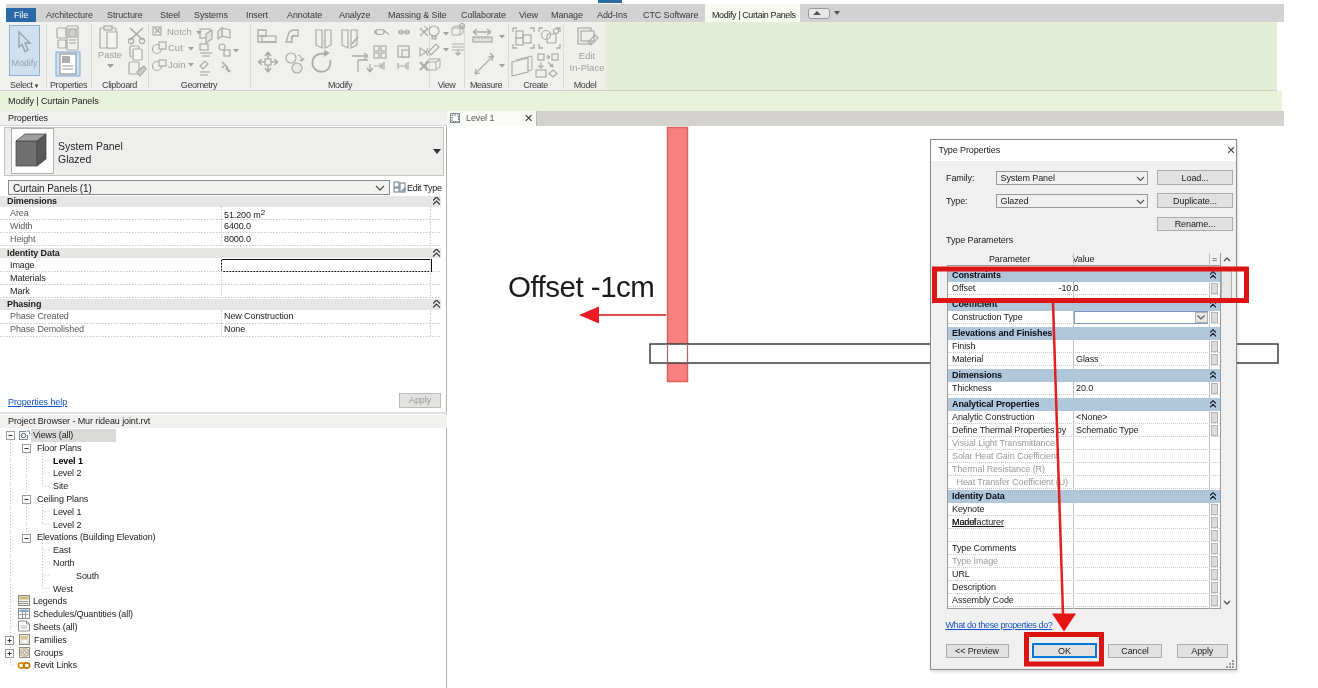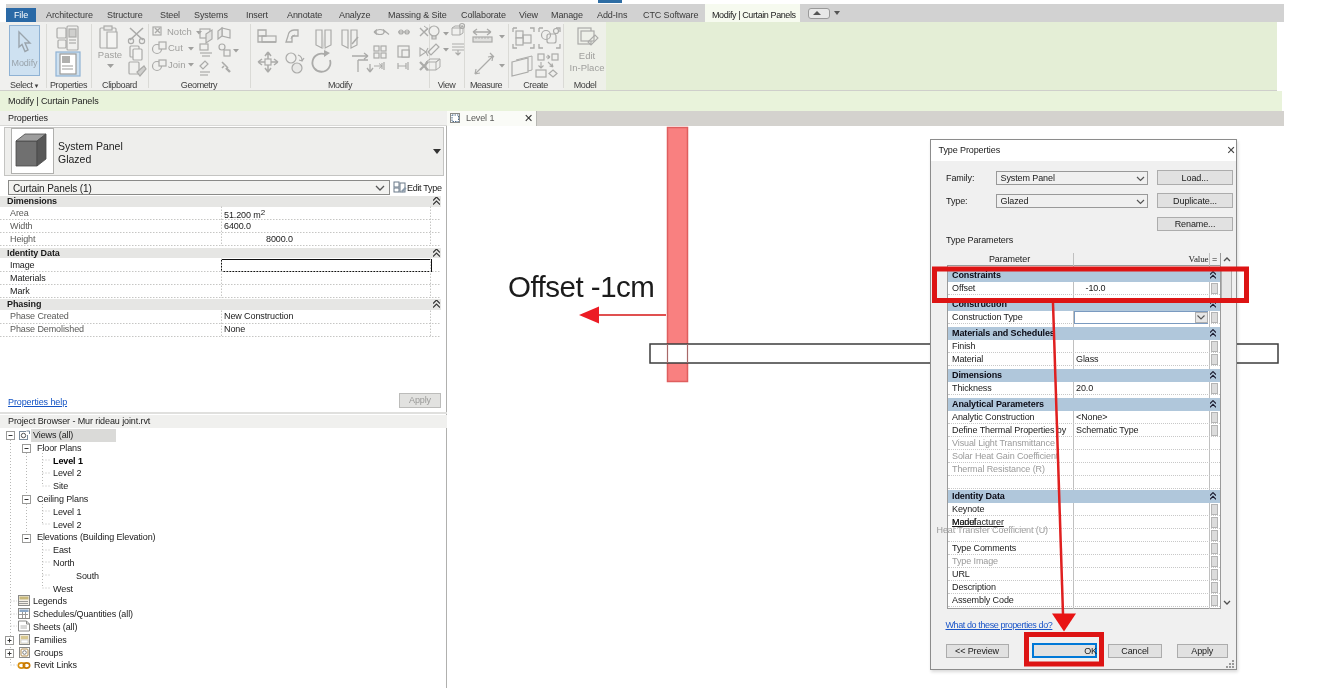--- a/index.html
+++ b/index.html
@@ -265,21 +265,21 @@
 <div class="abs" style="left:0;top:196px;width:441px;height:10.5px;background:#e6e6e4;"></div>
 <div class="abs t11" style="left:7px;top:196px;color:#1a1a1a;font-weight:bold;">Dimensions</div>
 <svg class="abs" width="7" height="8" viewBox="0 0 7 8" style="left:433px;top:197px;">
       <path d="M0 3.5 L3.5 0 L7 3.5 M0 7.5 L3.5 4 L7 7.5" fill="none" stroke="#333" stroke-width="1.2"></path>
     </svg>
 <div class="abs t11" style="left:10px;top:208px;color:#5a5a58;">Area</div>
 <div class="abs t11" style="left:224px;top:208px;color:#1a1a1a;">51.200 m<span style="font-size:8px;vertical-align:3px;">2</span></div>
 <div class="abs t11" style="left:10px;top:221px;color:#5a5a58;">Width</div>
 <div class="abs t11" style="left:224px;top:221px;color:#1a1a1a;">6400.0</div>
 <div class="abs t11" style="left:10px;top:234px;color:#5a5a58;">Height</div>
-<div class="abs t11" style="left:224px;top:234px;color:#1a1a1a;margin-left:42px;">8000.0</div>
+<div class="abs t11" style="left:224px;top:234px;color:#1a1a1a;">8000.0</div>
 <div class="abs" style="left:0;top:247.5px;width:441px;height:10.5px;background:#e6e6e4;"></div>
 <div class="abs t11" style="left:7px;top:247.5px;color:#1a1a1a;font-weight:bold;">Identity Data</div>
 <svg class="abs" width="7" height="8" viewBox="0 0 7 8" style="left:433px;top:248.5px;">
       <path d="M0 3.5 L3.5 0 L7 3.5 M0 7.5 L3.5 4 L7 7.5" fill="none" stroke="#333" stroke-width="1.2"></path>
     </svg>
 <div class="abs t11" style="left:10px;top:260px;color:#1a1a1a;">Image</div>
 <div class="abs" style="left:221px;top:259px;width:211px;height:13px;background:#fff;border:1.5px solid #111;"></div>
 <div class="abs t11" style="left:10px;top:273px;color:#1a1a1a;">Materials</div>
 <div class="abs t11" style="left:10px;top:286px;color:#1a1a1a;">Mark</div>
 <div class="abs" style="left:0;top:299px;width:441px;height:10.5px;background:#e6e6e4;"></div>
@@ -447,96 +447,96 @@
       </svg>
  <div class="abs" style="left:226.5px;top:53.5px;width:76px;height:14.5px;background:#e1e1e1;border:1px solid #acacac;"></div>
  <div class="abs t11" style="left:226.5px;top:56px;width:76px;text-align:center;color:#1a1a1a;">Duplicate...</div>
  <div class="abs" style="left:226.5px;top:77px;width:76px;height:14.5px;background:#e1e1e1;border:1px solid #acacac;"></div>
  <div class="abs t11" style="left:226.5px;top:79.5px;width:76px;text-align:center;color:#1a1a1a;">Rename...</div>
  <div class="abs t11" style="left:15.5px;top:95px;color:#1a1a1a;">Type Parameters</div>
 
  <div class="abs" style="left:16.5px;top:113px;width:285px;height:356px;background:#fff;border:1px solid #9a9a9a;"></div>
  <div class="abs" style="left:16.5px;top:113px;width:285px;height:13px;background:#f0f0f0;border-bottom:1px solid #9a9a9a;"></div>
  <div class="abs t11" style="left:16.5px;top:114.5px;width:125px;text-align:center;color:#1a1a1a;">Parameter</div>
- <div class="abs t11" style="left:142px;top:114.5px;width:136px;text-align:right;color:#1a1a1a;font-family:Liberation Serif, serif;">Value</div>
+ <div class="abs t11" style="left:142px;top:114.5px;width:136px;text-align:left;color:#1a1a1a;">Value</div>
  <div class="abs t11" style="left:278px;top:114.5px;width:12px;text-align:center;color:#1a1a1a;">=</div>
  <div class="abs" style="left:142px;top:113px;width:1px;height:356px;background:#c0c0c0;"></div>
  <div class="abs" style="left:278px;top:113px;width:1px;height:356px;background:#c0c0c0;"></div>
  <div class="abs" style="left:289.5px;top:113px;width:12px;height:356px;background:#f0f0f0;border-left:1px solid #9a9a9a;"></div>
  <svg class="abs" width="8" height="5" viewBox="0 0 8 5" style="left:292px;top:117.5px;">
         <path d="M1 4 L4 1 L7 4" fill="none" stroke="#505050" stroke-width="1.3"></path>
       </svg>
  <div class="abs" style="left:290.5px;top:127px;width:10.5px;height:36px;background:#e6e6e6;border:1px solid #b0b0b0;"></div>
  <svg class="abs" width="8" height="5" viewBox="0 0 8 5" style="left:292px;top:460.5px;">
         <path d="M1 1 L4 4 L7 1" fill="none" stroke="#505050" stroke-width="1.3"></path>
       </svg>
  <div class="abs" style="left:17.5px;top:129.5px;width:272px;height:13px;background:#b0c7db;"></div>
  <div class="abs t11" style="left:21.5px;top:130.5px;color:#0a0a14;font-weight:bold;">Constraints</div>
  <svg class="abs" width="6" height="8" viewBox="0 0 8 9" style="left:279px;top:131.5px;">
         <path d="M0 4 L4 0 L8 4 M0 9 L4 5 L8 9" fill="none" stroke="#1a1a2e" stroke-width="1.5"></path>
       </svg>
  <div class="abs" style="left:17.5px;top:142.5px;width:272px;height:13px;border-bottom:1px dotted #c8c8c8;"></div>
  <div class="abs t11" style="left:21.5px;top:143.5px;color:#1a1a1a;">Offset</div>
- <div class="abs t11" style="left:155px;top:143.5px;color:#1a1a1a;">-10.0</div>
+ <div class="abs t11" style="left:128px;top:143.5px;color:#1a1a1a;">-10.0</div>
  <div class="abs" style="left:280px;top:143.5px;width:7.5px;height:11px;background:#dcdcdc;border:1px solid #b4b4b4;"></div>
  <div class="abs" style="left:17.5px;top:158.5px;width:272px;height:13px;background:#b0c7db;"></div>
- <div class="abs t11" style="left:21.5px;top:159.5px;color:#0a0a14;font-weight:bold;">Construction</div>
+ <div class="abs t11" style="left:21.5px;top:159.5px;color:#0a0a14;font-weight:bold;">Coefficient</div>
  <svg class="abs" width="6" height="8" viewBox="0 0 8 9" style="left:279px;top:160.5px;">
         <path d="M0 4 L4 0 L8 4 M0 9 L4 5 L8 9" fill="none" stroke="#1a1a2e" stroke-width="1.5"></path>
       </svg>
  <div class="abs" style="left:17.5px;top:171.5px;width:272px;height:13px;border-bottom:1px dotted #c8c8c8;"></div>
  <div class="abs t11" style="left:21.5px;top:172.5px;color:#1a1a1a;">Construction Type</div>
  <div class="abs" style="left:143.5px;top:171.5px;width:134px;height:13px;background:#fff;border:1px solid #7a9ac0;"></div>
  <div class="abs" style="left:264px;top:172.5px;width:13px;height:11px;background:#e6e6e6;border:1px solid #b0b0b0;"></div>
  <svg class="abs" width="8" height="5" viewBox="0 0 8 5" style="left:266.5px;top:175.5px;">
         <path d="M0.5 0.5 L4 4 L7.5 0.5" fill="none" stroke="#555" stroke-width="1.1"></path>
       </svg>
  <div class="abs" style="left:280px;top:172.5px;width:7.5px;height:11px;background:#dcdcdc;border:1px solid #b4b4b4;"></div>
  <div class="abs" style="left:17.5px;top:187.5px;width:272px;height:13px;background:#b0c7db;"></div>
- <div class="abs t11" style="left:21.5px;top:188.5px;color:#0a0a14;font-weight:bold;">Materials and Schedules</div>
+ <div class="abs t11" style="left:21.5px;top:188.5px;color:#0a0a14;font-weight:bold;">Elevations and Finishes</div>
  <svg class="abs" width="6" height="8" viewBox="0 0 8 9" style="left:279px;top:189.5px;">
         <path d="M0 4 L4 0 L8 4 M0 9 L4 5 L8 9" fill="none" stroke="#1a1a2e" stroke-width="1.5"></path>
       </svg>
  <div class="abs" style="left:17.5px;top:200.5px;width:272px;height:13px;border-bottom:1px dotted #c8c8c8;"></div>
  <div class="abs t11" style="left:21.5px;top:201.5px;color:#1a1a1a;">Finish</div>
  <div class="abs" style="left:280px;top:201.5px;width:7.5px;height:11px;background:#dcdcdc;border:1px solid #b4b4b4;"></div>
  <div class="abs" style="left:17.5px;top:213.5px;width:272px;height:13px;border-bottom:1px dotted #c8c8c8;"></div>
  <div class="abs t11" style="left:21.5px;top:214.5px;color:#1a1a1a;">Material</div>
  <div class="abs t11" style="left:145.5px;top:214.5px;color:#1a1a1a;">Glass</div>
  <div class="abs" style="left:280px;top:214.5px;width:7.5px;height:11px;background:#dcdcdc;border:1px solid #b4b4b4;"></div>
  <div class="abs" style="left:17.5px;top:229.5px;width:272px;height:13px;background:#b0c7db;"></div>
  <div class="abs t11" style="left:21.5px;top:230.5px;color:#0a0a14;font-weight:bold;">Dimensions</div>
  <svg class="abs" width="6" height="8" viewBox="0 0 8 9" style="left:279px;top:231.5px;">
         <path d="M0 4 L4 0 L8 4 M0 9 L4 5 L8 9" fill="none" stroke="#1a1a2e" stroke-width="1.5"></path>
       </svg>
  <div class="abs" style="left:17.5px;top:242.5px;width:272px;height:13px;border-bottom:1px dotted #c8c8c8;"></div>
  <div class="abs t11" style="left:21.5px;top:243.5px;color:#1a1a1a;">Thickness</div>
  <div class="abs t11" style="left:145.5px;top:243.5px;color:#1a1a1a;">20.0</div>
  <div class="abs" style="left:280px;top:243.5px;width:7.5px;height:11px;background:#dcdcdc;border:1px solid #b4b4b4;"></div>
  <div class="abs" style="left:17.5px;top:258.5px;width:272px;height:13px;background:#b0c7db;"></div>
- <div class="abs t11" style="left:21.5px;top:259.5px;color:#0a0a14;font-weight:bold;">Analytical Parameters</div>
+ <div class="abs t11" style="left:21.5px;top:259.5px;color:#0a0a14;font-weight:bold;">Analytical Properties</div>
  <svg class="abs" width="6" height="8" viewBox="0 0 8 9" style="left:279px;top:260.5px;">
         <path d="M0 4 L4 0 L8 4 M0 9 L4 5 L8 9" fill="none" stroke="#1a1a2e" stroke-width="1.5"></path>
       </svg>
  <div class="abs" style="left:17.5px;top:271.5px;width:272px;height:13px;border-bottom:1px dotted #c8c8c8;"></div>
  <div class="abs t11" style="left:21.5px;top:272.5px;color:#1a1a1a;">Analytic Construction</div>
  <div class="abs t11" style="left:145.5px;top:272.5px;color:#1a1a1a;">&lt;None&gt;</div>
  <div class="abs" style="left:280px;top:272.5px;width:7.5px;height:11px;background:#dcdcdc;border:1px solid #b4b4b4;"></div>
  <div class="abs" style="left:17.5px;top:284.5px;width:272px;height:13px;border-bottom:1px dotted #c8c8c8;"></div>
  <div class="abs t11" style="left:21.5px;top:285.5px;color:#1a1a1a;">Define Thermal Properties by</div>
  <div class="abs t11" style="left:145.5px;top:285.5px;color:#1a1a1a;">Schematic Type</div>
  <div class="abs" style="left:280px;top:285.5px;width:7.5px;height:11px;background:#dcdcdc;border:1px solid #b4b4b4;"></div>
  <div class="abs" style="left:17.5px;top:297.5px;width:272px;height:13px;border-bottom:1px dotted #c8c8c8;"></div>
  <div class="abs t11" style="left:21.5px;top:298.5px;color:#9a9a9a;">Visual Light Transmittance</div>
  <div class="abs" style="left:17.5px;top:310.5px;width:272px;height:13px;border-bottom:1px dotted #c8c8c8;"></div>
  <div class="abs t11" style="left:21.5px;top:311.5px;color:#9a9a9a;">Solar Heat Gain Coefficient</div>
  <div class="abs" style="left:17.5px;top:323.5px;width:272px;height:13px;border-bottom:1px dotted #c8c8c8;"></div>
  <div class="abs t11" style="left:21.5px;top:324.5px;color:#9a9a9a;">Thermal Resistance (R)</div>
  <div class="abs" style="left:17.5px;top:336.5px;width:272px;height:13px;border-bottom:1px dotted #c8c8c8;"></div>
- <div class="abs t11" style="left:6px;top:337.5px;color:#9a9a9a;margin-top:48px;">Heat Transfer Coefficient (U)</div>
+ <div class="abs t11" style="left:26px;top:337.5px;color:#9a9a9a;">Heat Transfer Coefficient (U)</div>
  <div class="abs" style="left:17.5px;top:350.5px;width:272px;height:13px;background:#b0c7db;"></div>
  <div class="abs t11" style="left:21.5px;top:351.5px;color:#0a0a14;font-weight:bold;">Identity Data</div>
  <svg class="abs" width="6" height="8" viewBox="0 0 8 9" style="left:279px;top:352.5px;">
         <path d="M0 4 L4 0 L8 4 M0 9 L4 5 L8 9" fill="none" stroke="#1a1a2e" stroke-width="1.5"></path>
       </svg>
  <div class="abs" style="left:17.5px;top:363.5px;width:272px;height:13px;border-bottom:1px dotted #c8c8c8;"></div>
  <div class="abs t11" style="left:21.5px;top:364.5px;color:#1a1a1a;">Keynote</div>
  <div class="abs" style="left:280px;top:364.5px;width:7.5px;height:11px;background:#dcdcdc;border:1px solid #b4b4b4;"></div>
  <div class="abs" style="left:17.5px;top:376.5px;width:272px;height:13px;border-bottom:1px dotted #c8c8c8;"></div>
  <div class="abs t11" style="left:21.5px;top:377.5px;color:#1a1a1a;">Model</div>
@@ -557,21 +557,21 @@
  <div class="abs t11" style="left:21.5px;top:442.5px;color:#1a1a1a;">Description</div>
  <div class="abs" style="left:280px;top:442.5px;width:7.5px;height:11px;background:#dcdcdc;border:1px solid #b4b4b4;"></div>
  <div class="abs" style="left:17.5px;top:454.5px;width:272px;height:13px;border-bottom:1px dotted #c8c8c8;"></div>
  <div class="abs t11" style="left:21.5px;top:455.5px;color:#1a1a1a;">Assembly Code</div>
  <div class="abs" style="left:280px;top:455.5px;width:7.5px;height:11px;background:#dcdcdc;border:1px solid #b4b4b4;"></div>
 
  <div class="abs t11" style="left:15px;top:480px;color:#1a55c8;text-decoration:underline;letter-spacing:-0.4px;">What do these properties do?</div>
  <div class="abs" style="left:15px;top:504.5px;width:63px;height:13.5px;background:#e1e1e1;border:1px solid #acacac;"></div>
  <div class="abs t11" style="left:15px;top:506.5px;width:63px;text-align:center;color:#1a1a1a;">&lt;&lt; Preview</div>
  <div class="abs" style="left:101.5px;top:503.5px;width:65px;height:15px;background:#e1e1e1;border:2px solid #0078d7;"></div>
- <div class="abs t11" style="left:101.5px;top:506.5px;width:65px;text-align:right;color:#1a1a1a;">OK</div>
+ <div class="abs t11" style="left:101.5px;top:506.5px;width:65px;text-align:center;color:#1a1a1a;">OK</div>
  <div class="abs" style="left:177.5px;top:504.5px;width:54px;height:13.5px;background:#e1e1e1;border:1px solid #acacac;"></div>
  <div class="abs t11" style="left:177.5px;top:506.5px;width:54px;text-align:center;color:#1a1a1a;">Cancel</div>
  <div class="abs" style="left:246px;top:504.5px;width:51.5px;height:13.5px;background:#e1e1e1;border:1px solid #acacac;"></div>
  <div class="abs t11" style="left:246px;top:506.5px;width:51.5px;text-align:center;color:#1a1a1a;">Apply</div>
  <svg class="abs" width="9" height="9" viewBox="0 0 9 9" style="left:295px;top:520px;">
         <g fill="#9a9a9a">
           <rect x="6" y="0" width="2" height="2"></rect>
           <rect x="3" y="3" width="2" height="2"></rect>
           <rect x="6" y="3" width="2" height="2"></rect>
           <rect x="0" y="6" width="2" height="2"></rect>

